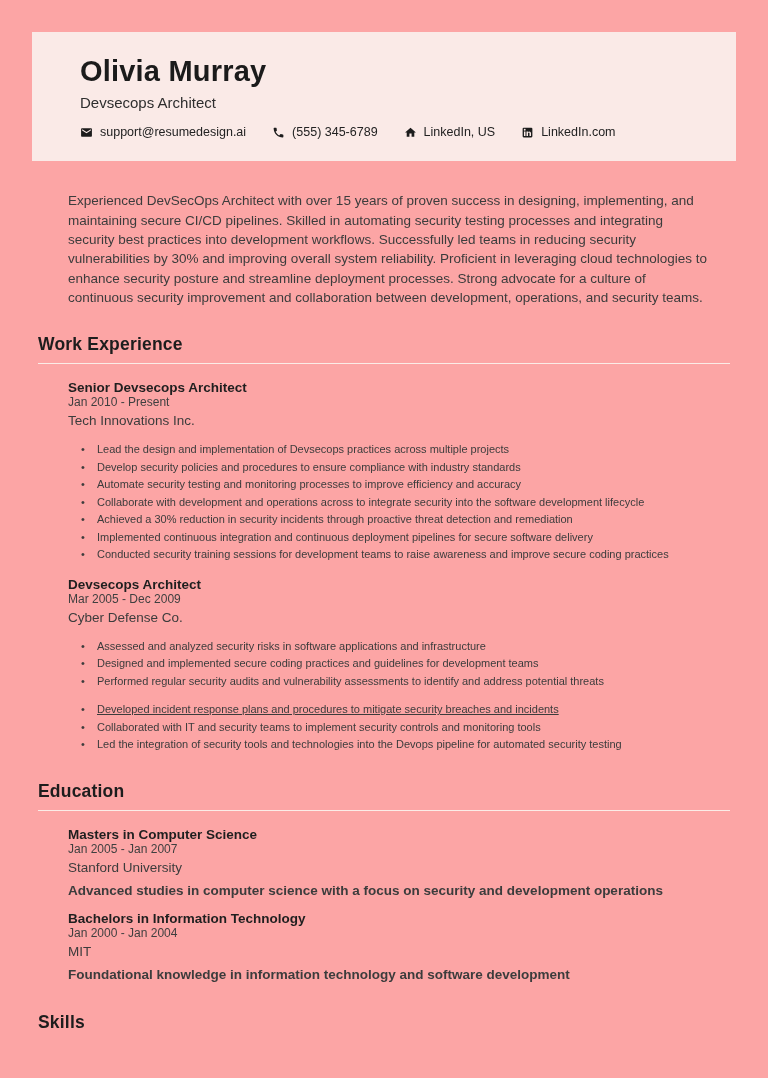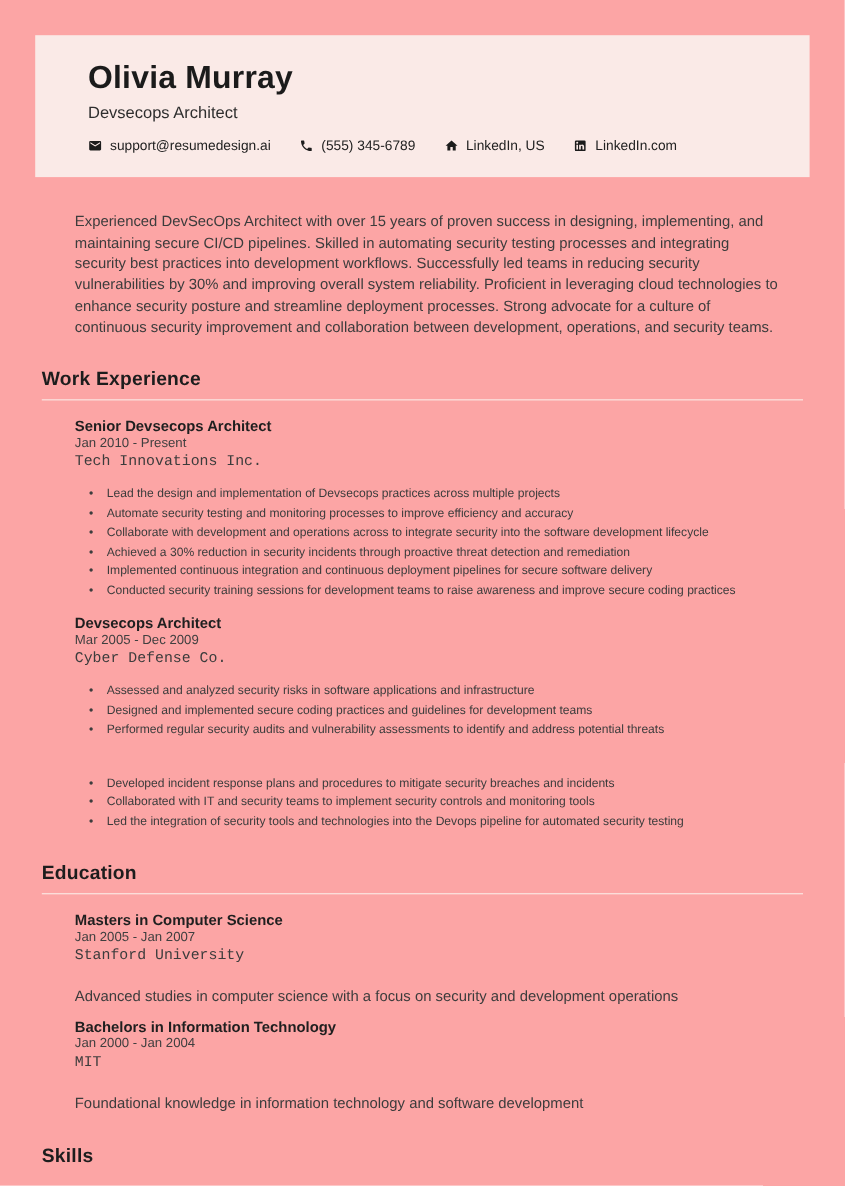--- a/index.html
+++ b/index.html
@@ -63,40 +63,40 @@
   }
   .rule {
     border: none;
     border-top: 1px solid var(--rule-color, #fbece7);
     margin: 8px 6px 0 6px;
   }
   .entry { padding: 16px 26px 0 36px; }
   .entry-head { display: flex; justify-content: space-between; align-items: baseline; flex-direction: column; }
   .entry-title { font-size: 13.5px; font-weight: bold; color: #1f1f1f; }
   .entry-date { font-size: 12px; color: #3f3f3f; white-space: nowrap; }
-  .entry-sub { margin-top: 4px; font-size: 13.5px; color: #3c3c3c; font-family: Liberation Mono, monospace; }
+  .entry-sub { margin-top: 4px; font-size: 13.5px; color: #3c3c3c; }
 
   ul.bullets { margin-top: 13px; list-style: none; }
   ul.bullets li {
     position: relative;
     padding-left: 29px;
     font-size: 11px;
     line-height: 17.5px;
     color: #3c3c3c;
   }
   ul.bullets li::before {
     content: "\2022";
     position: absolute;
     left: 13px;
     top: 0;
     color: #3c3c3c;
   }
-  ul.bullets li.gap-above { margin-top: 31px; }
-
-  .edu-desc { margin-top: 21px; font-size: 13.5px; color: #3c3c3c; }
+  ul.bullets li.gap-above { margin-top: 11px; text-decoration: underline; }
+
+  .edu-desc { margin-top: 8px; font-size: 13.5px; color: #3c3c3c; font-weight: bold; }
 </style>
 </head>
 <body>
 
 <div class="page">
 
   <header class="header">
     <h1 class="name">Olivia Murray</h1>
     <div class="candidate-title">Devsecops Architect</div>
     <div class="contacts">
@@ -136,20 +136,21 @@
       <hr class="rule">
 
       <article class="entry">
         <div class="entry-head">
           <h3 class="entry-title">Senior Devsecops Architect</h3>
           <span class="entry-date">Jan 2010 - Present</span>
         </div>
         <div class="entry-sub">Tech Innovations Inc.</div>
         <ul class="bullets">
           <li>Lead the design and implementation of Devsecops practices across multiple projects</li>
+          <li>Develop security policies and procedures to ensure compliance with industry standards</li>
           <li>Automate security testing and monitoring processes to improve efficiency and accuracy</li>
           <li>Collaborate with development and operations across to integrate security into the software development lifecycle</li>
           <li>Achieved a 30% reduction in security incidents through proactive threat detection and remediation</li>
           <li>Implemented continuous integration and continuous deployment pipelines for secure software delivery</li>
           <li>Conducted security training sessions for development teams to raise awareness and improve secure coding practices</li>
         </ul>
       </article>
 
       <article class="entry" style="padding-top:13px;">
         <div class="entry-head">

